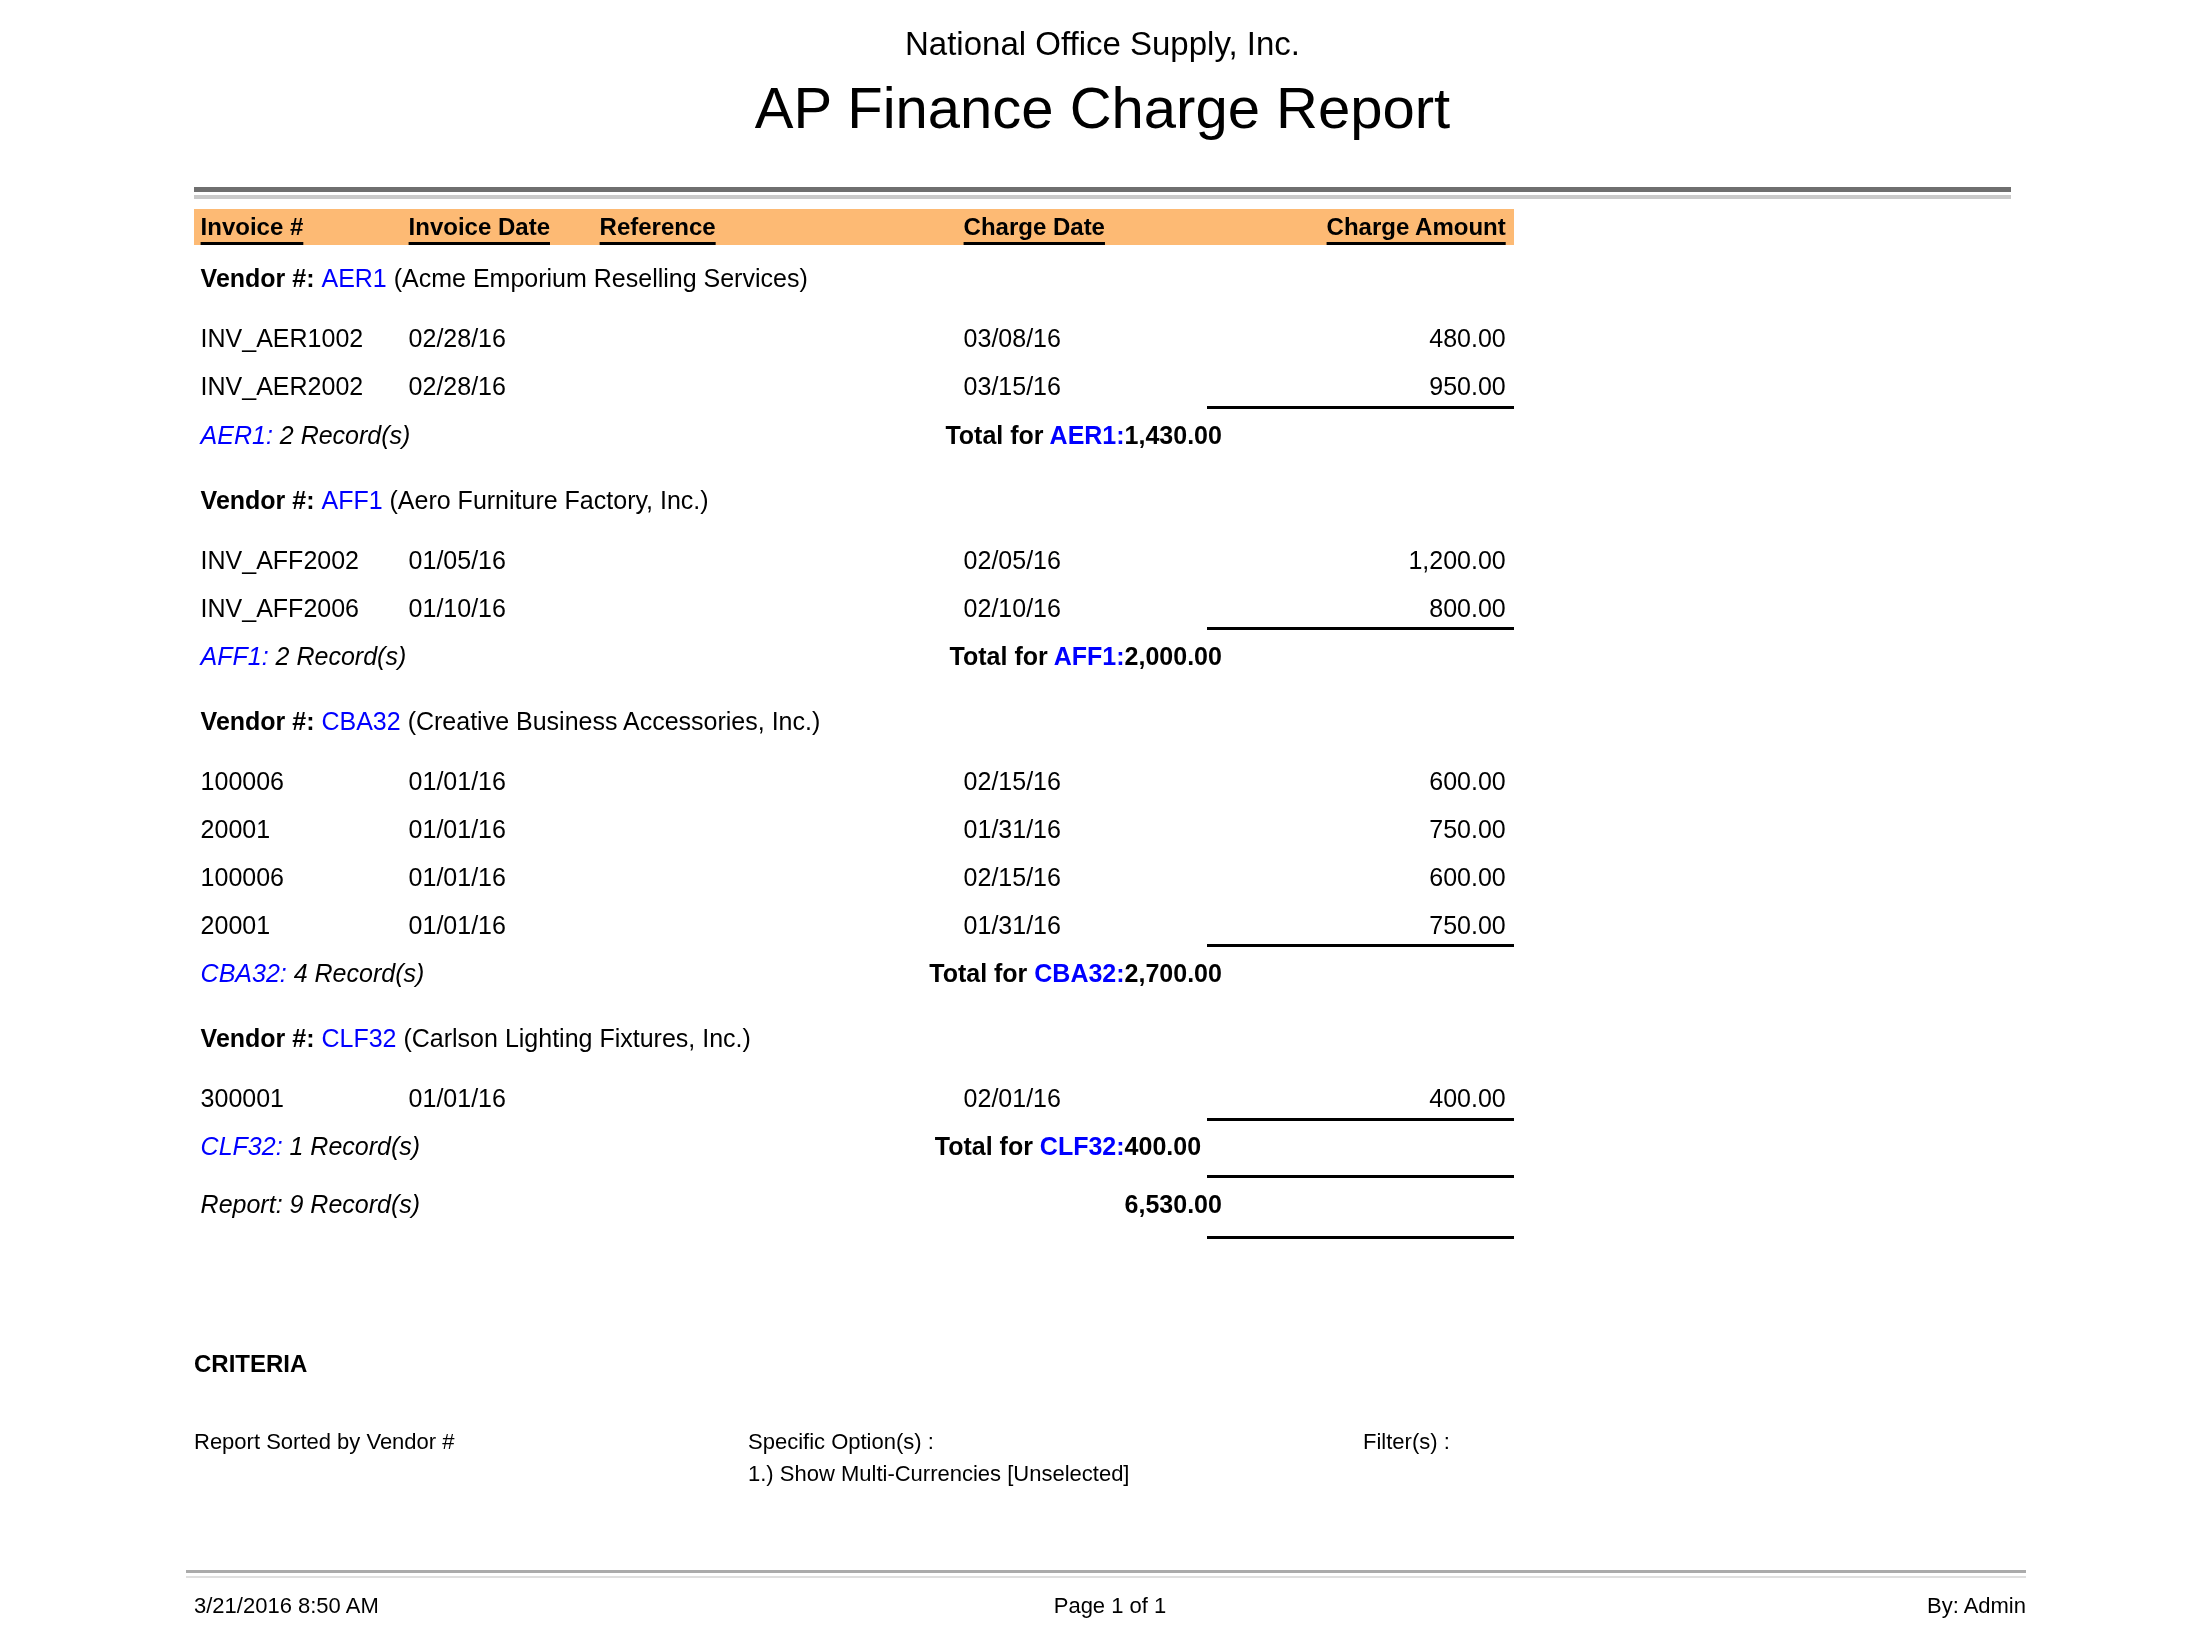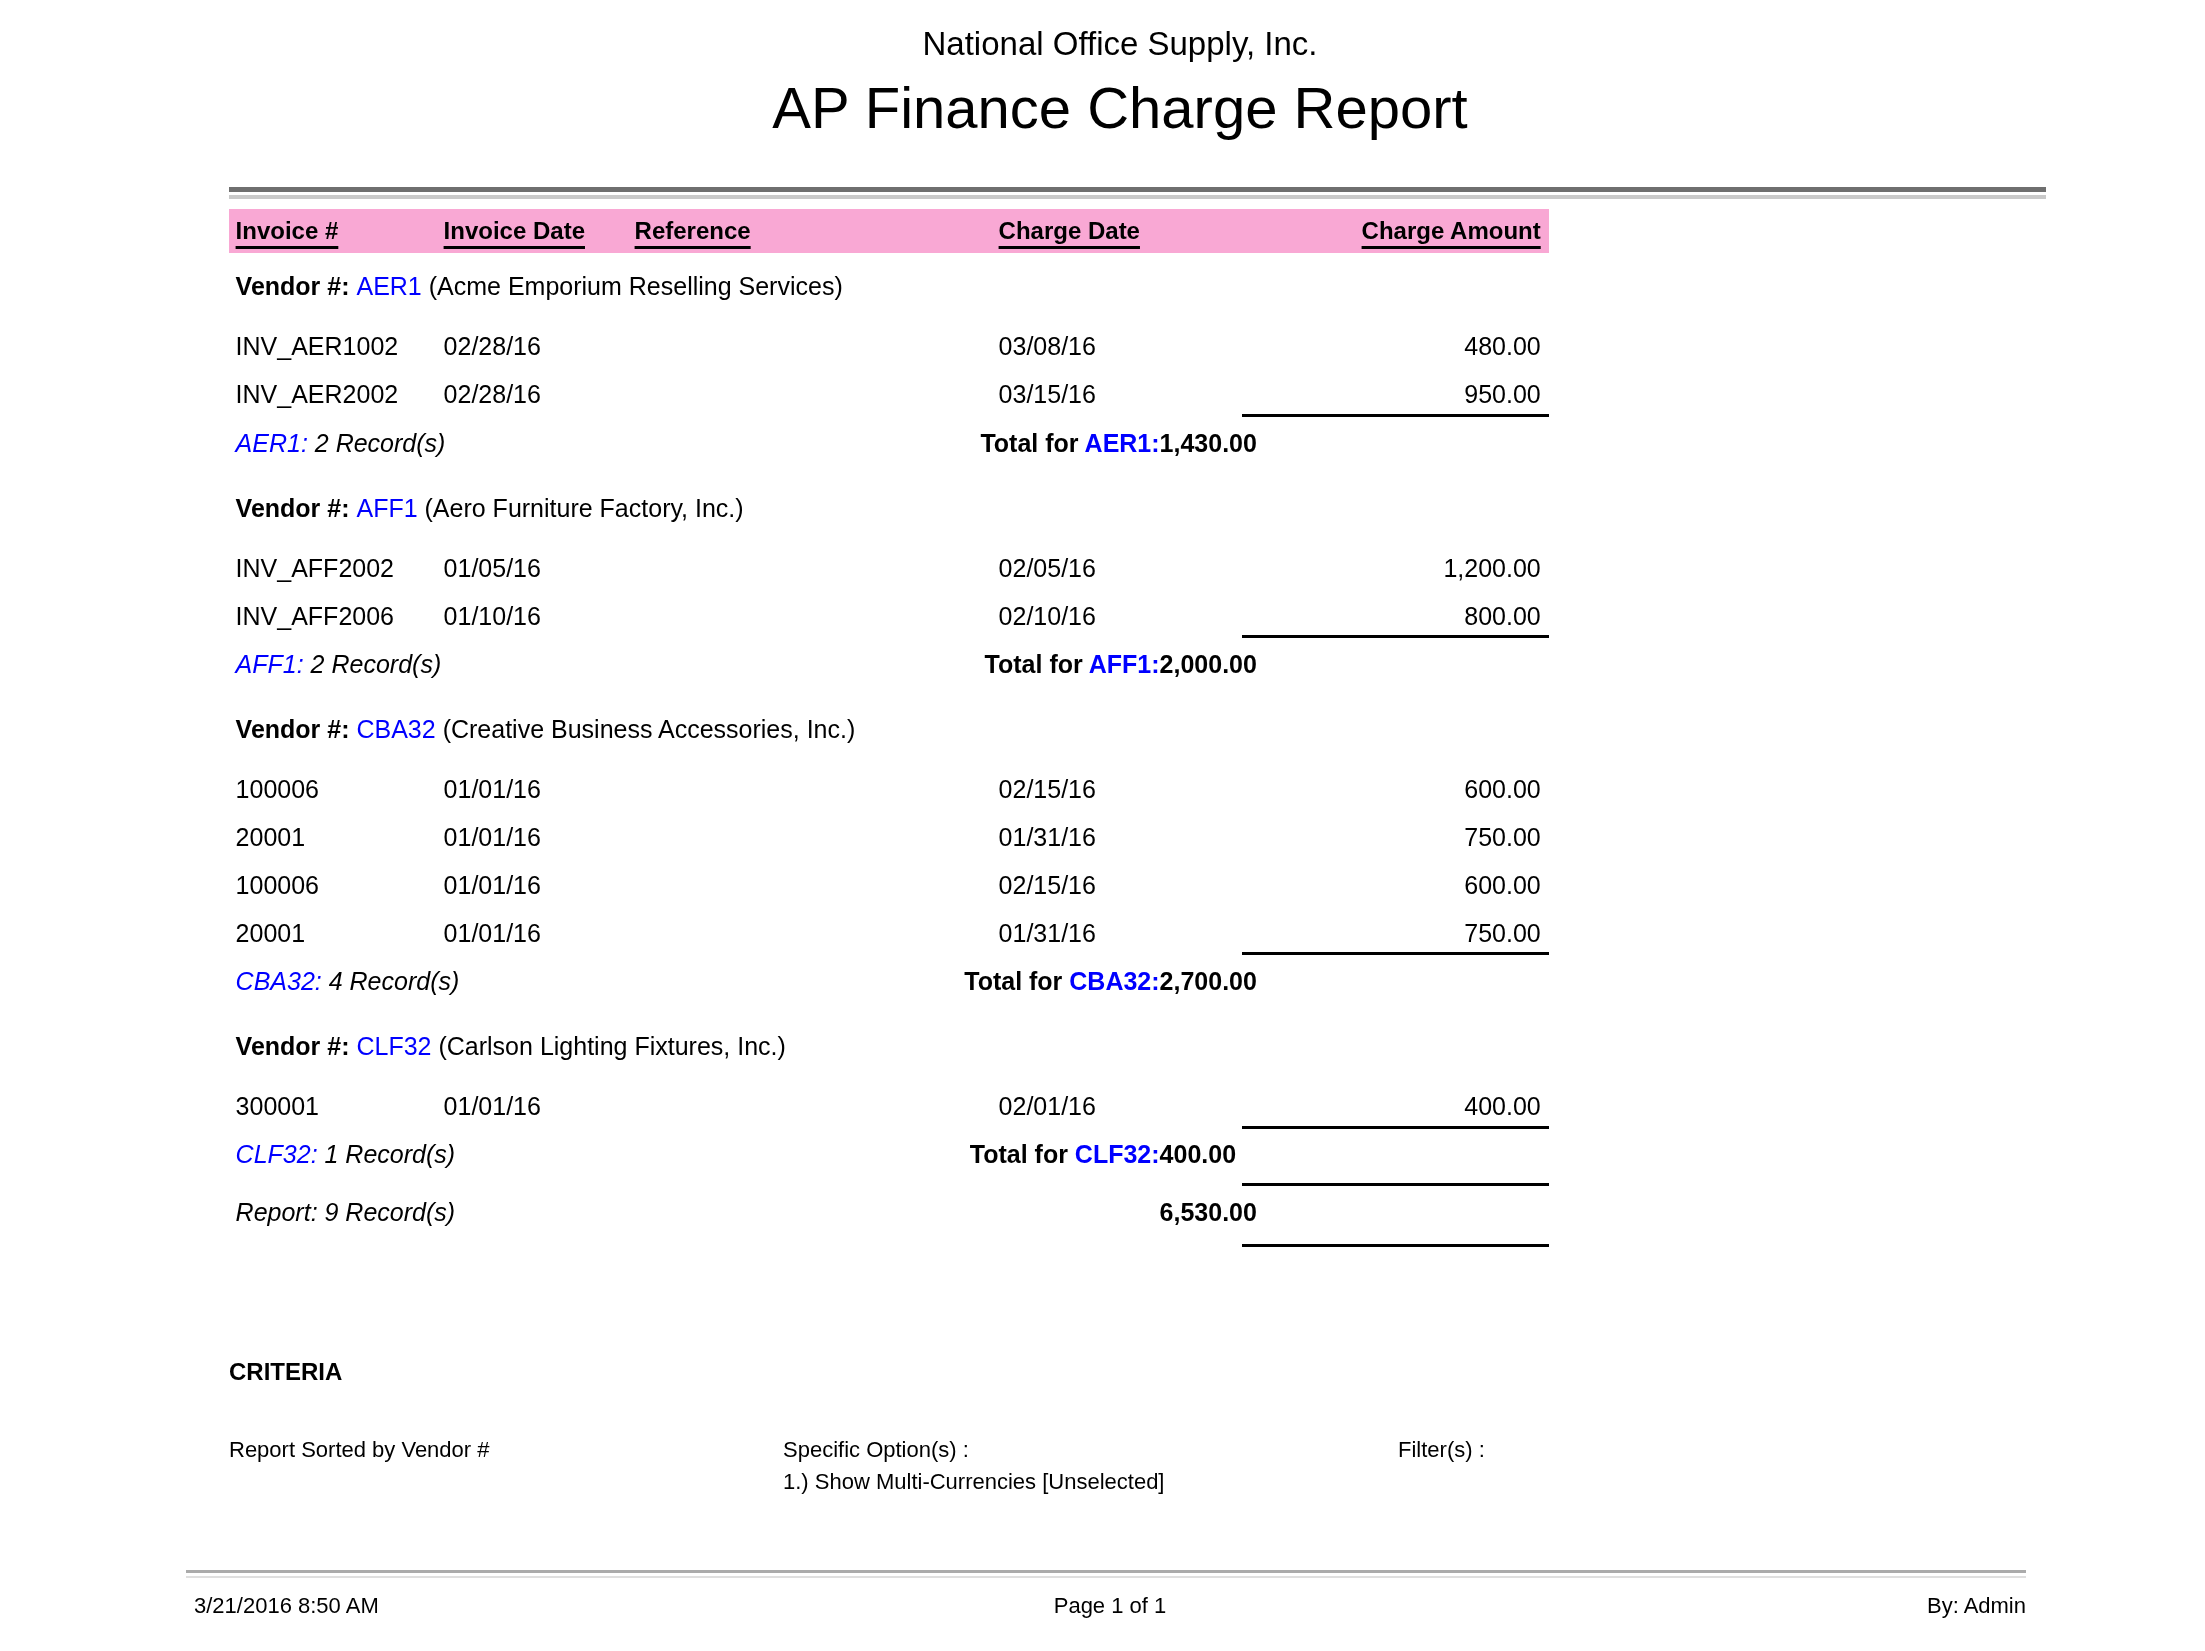--- a/index.html
+++ b/index.html
@@ -1,31 +1,31 @@
 <!DOCTYPE html>
 <html style="font-size:13.2px"><head>
 <meta charset="utf-8">
 <style>
   * { box-sizing: border-box; }
   html,body { margin:0; padding:0; background:#fff; }
   body { font-family:"Liberation Sans","DejaVu Sans",sans-serif; color:#000; }
-  .page { position:relative; width:2205px; height:1652px; background:#ffffff; overflow:hidden;padding-left:35px; }
+  .page { position:relative; width:2205px; height:1652px; background:#ffffff; overflow:hidden; }
 
   
   .report-header { padding-top:23px; text-align:center; }
   .company { font-size:33px; line-height:41px; }
   .title   { font-size:58px; line-height:87px; }
   .title-rule { margin:36px 0 0 194px; width:1817px; }
   .rule-dark  { height:5px; background:#6F6F6F; margin-bottom:3.3px; }
   .rule-light { height:4.1px; background:#C9C9C9; }
 
   
   .table { margin-left:194px; width:1320px; font-size:25px; }
   .grid5 { display:grid; grid-template-columns:208px 191px 364px 248px 1fr; padding-left:6.6px; }
-  .col-headers { margin-top:10px; height:44px; background:#f9a8d4; align-items:center; font-size:24px; }
+  .col-headers { margin-top:10px; height:36px; background:#fdba74; align-items:center; font-size:24px; }
   .col-headers .hd { font-weight:bold; text-decoration:underline; text-decoration-thickness:2.5px; text-underline-offset:6.6px; }
   .c5 { text-align:right; padding-right:8.3px; }
 
   .group { margin-top:37px; }
   .col-headers + .group { margin-top:19px; }
   .vendor-line { padding-left:6.6px; line-height:28px; margin-bottom:34px;margin-top:10px; }
   .b { font-weight:bold; }
   .it { font-style:italic; }
   .blue { color:#0000FF; }
 

